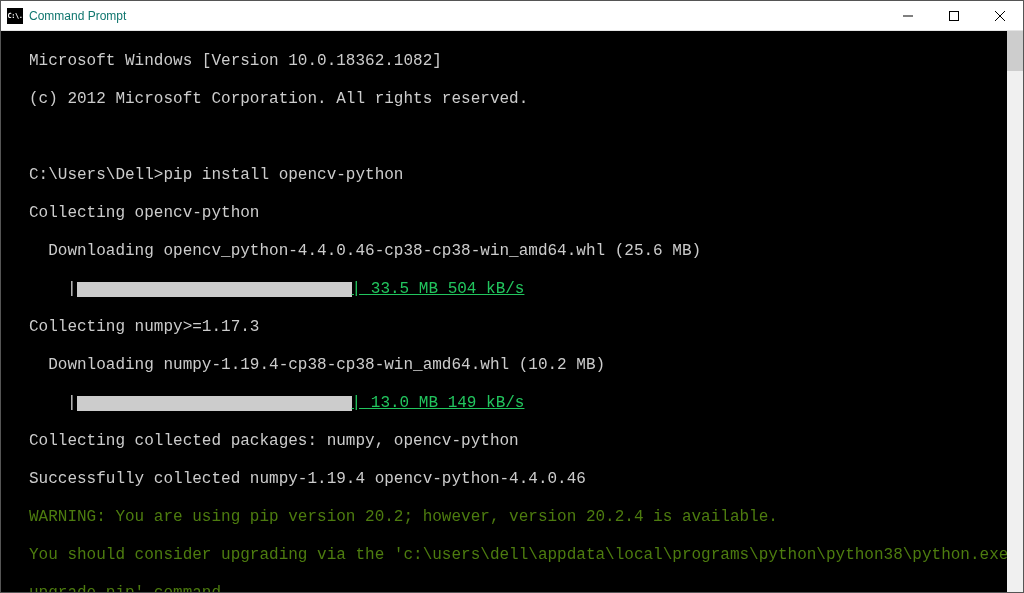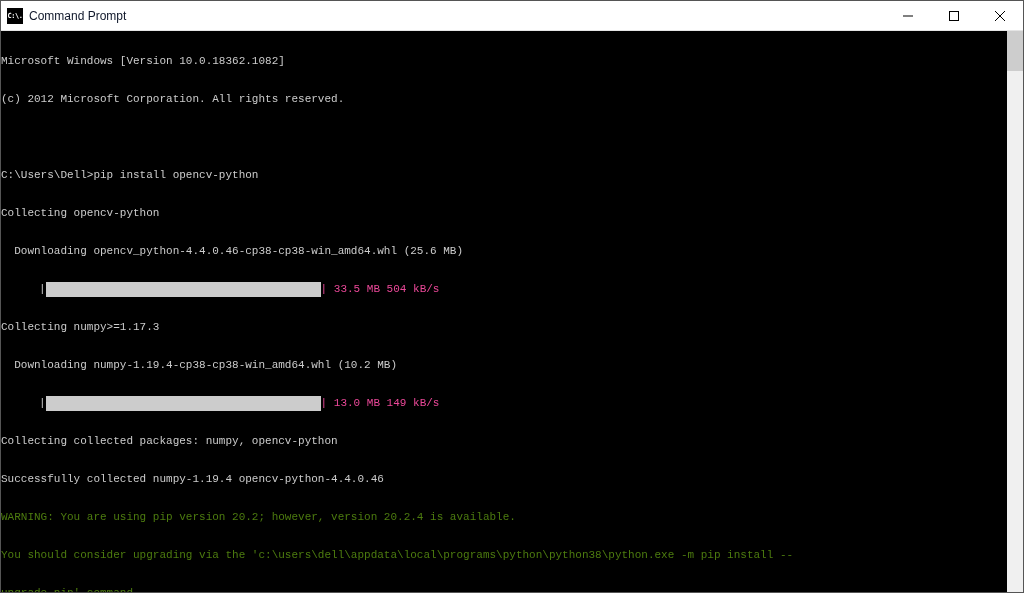--- a/index.html
+++ b/index.html
@@ -39,21 +39,21 @@
       align-items: center;
       justify-content: center;
       font-size: 7px;
       color: #fff;
       font-family: 'Consolas', monospace;
       letter-spacing: -0.5px;
       font-weight: bold;
     }
     .titlebar-title {
       font-size: 12px;
-      color: #0f172a;
+      color: #0f766e;
       flex: 0 0 auto;
     }
     .titlebar-spacer {
       flex: 1;
     }
     .titlebar-controls {
       display: flex;
       height: 100%;
     }
     .titlebar-btn {
@@ -74,25 +74,26 @@
     .terminal-area {
       flex: 1;
       background: #000;
       display: flex;
       overflow: hidden;
     }
     .terminal-content {
       flex: 1;
       color: #ccc;
       font-family: 'Consolas', 'Courier New', monospace;
-      font-size: 11px;
+      font-size: 16px;
       line-height: 19px;
       padding: 2px 7px 0 0;
       white-space: pre;
       overflow: hidden;
+      margin-left: 28px;
     }
     .terminal-line {
       white-space: pre;
     }
     .progress-line {
       display: flex;
       align-items: center;
     }
     .progress-indent {
       width: 38px;
@@ -101,21 +102,22 @@
       color: #ccc;
     }
     .progress-bar {
       display: inline-block;
       width: 275px;
       height: 15px;
       background: #ccc;
       vertical-align: middle;
     }
     .progress-text {
-      color: #ec4899;
+      color: #22c55e;
+      text-decoration: underline;
     }
     .warning-text {
       color: #4d7c0f;
     }
     .scrollbar {
       width: 16px;
       background: #f0f0f0;
       position: relative;
     }
     .scrollbar-thumb {

